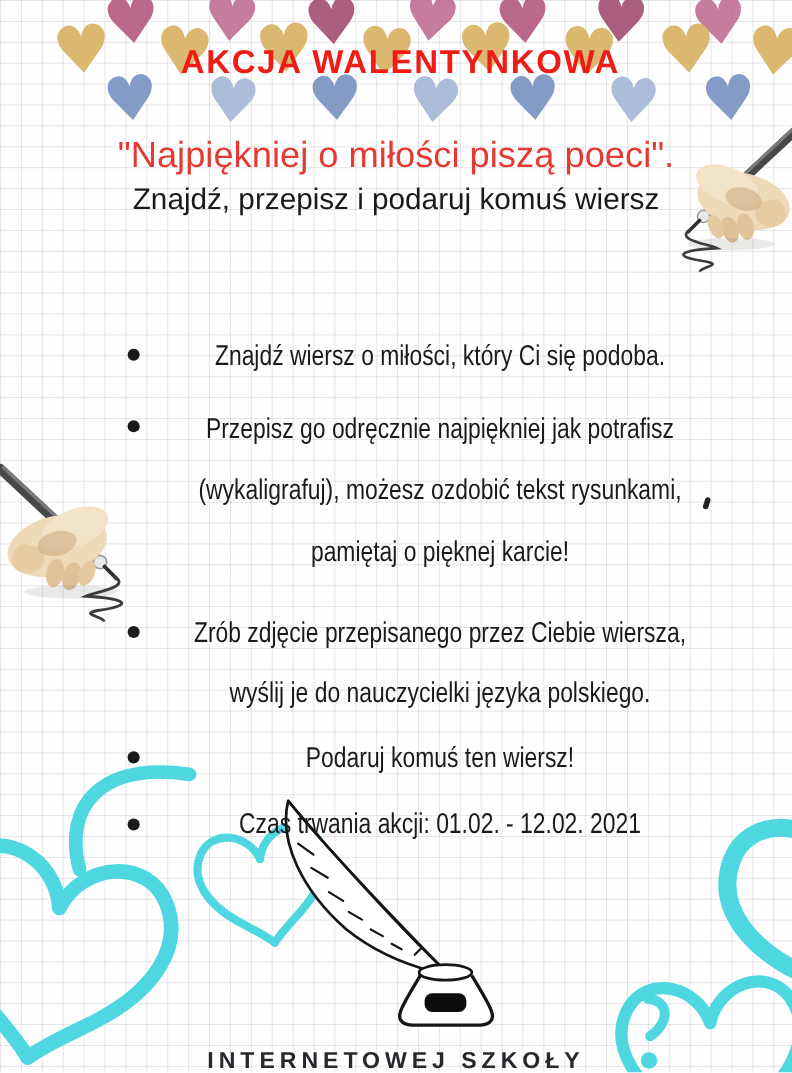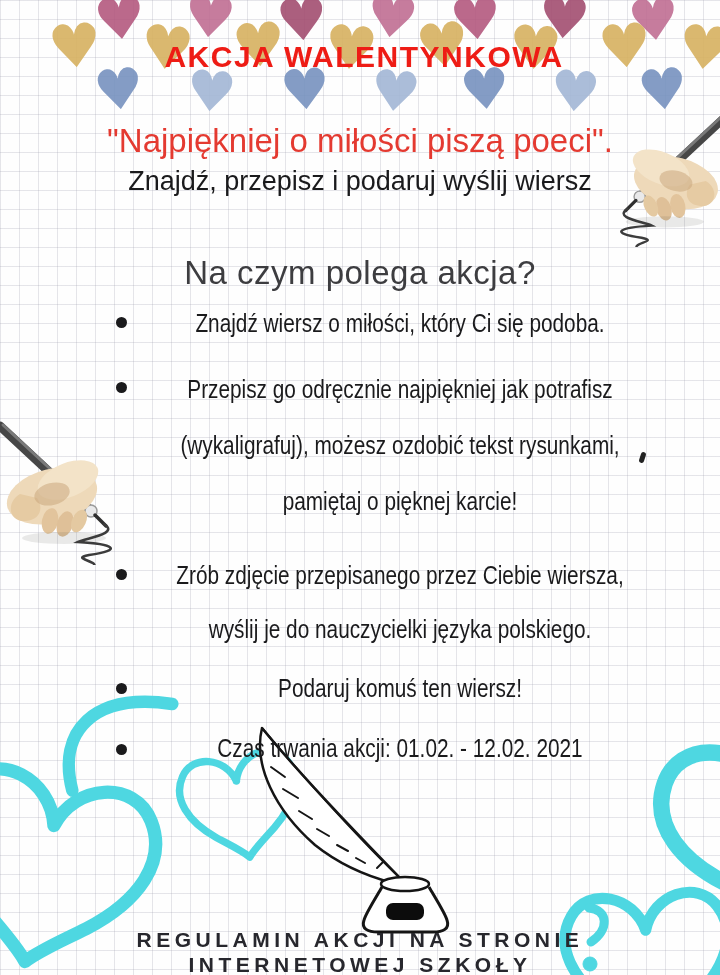--- a/index.html
+++ b/index.html
@@ -81,39 +81,38 @@
   <span class="wh c-b1" style="left:94px;top:62px;font-size:56px;transform:rotate(-6deg)"></span>
   <span class="wh c-b2" style="left:186px;top:64px;font-size:56px;transform:rotate(5deg)"></span>
   <span class="wh c-b1" style="left:280px;top:62px;font-size:56px;transform:rotate(-4deg)"></span>
   <span class="wh c-b2" style="left:370px;top:64px;font-size:56px;transform:rotate(6deg)"></span>
   <span class="wh c-b1" style="left:460px;top:62px;font-size:56px;transform:rotate(-5deg)"></span>
   <span class="wh c-b2" style="left:550px;top:64px;font-size:56px;transform:rotate(4deg)"></span>
   <span class="wh c-b1" style="left:638px;top:62px;font-size:56px;transform:rotate(-6deg)"></span>
 
   <div class="title">AKCJA WALENTYNKOWA</div>
   <div class="quote">"Najpiękniej o miłości piszą poeci".</div>
-  <div class="subtitle">Znajdź, przepisz i podaruj wyślij wiersz</div>
+  <div class="subtitle">Znajdź, przepisz i podaruj komuś wiersz</div>
 
   <svg class="illus" style="left:592px;top:112px;width:140px;height:135px;transform:scaleX(-1);" viewBox="0 0 150 145">
     <line x1="8" y1="6" x2="96" y2="88" stroke="var(--pencil)" stroke-width="9" stroke-linecap="round"></line>
     <line x1="11" y1="5" x2="97" y2="85" stroke="#7a7a7a" stroke-width="3" stroke-linecap="round"></line>
     <circle cx="99" cy="91" r="6" fill="#e9e9ea" stroke="#9a9a9a" stroke-width="1.5"></circle>
     <line x1="103" y1="95" x2="114" y2="106" stroke="#2f2f2f" stroke-width="3.5" stroke-linecap="round"></line>
     <ellipse cx="60" cy="76" rx="46" ry="27" transform="rotate(-14 60 76)" fill="var(--skin)"></ellipse>
     <ellipse cx="76" cy="60" rx="32" ry="17" transform="rotate(-22 76 60)" fill="var(--skin-light)"></ellipse>
     <path d="M28,74 C14,82 16,102 34,101 C48,100 52,88 45,78 Z" fill="#e6cba3"></path>
     <ellipse cx="58" cy="101" rx="8" ry="13" transform="rotate(12 58 101)" fill="var(--skin-dark)"></ellipse>
     <ellipse cx="73" cy="104" rx="8" ry="13" transform="rotate(18 73 104)" fill="#dfc098"></ellipse>
     <ellipse cx="87" cy="101" rx="7" ry="12" transform="rotate(24 87 101)" fill="#e4c9a1"></ellipse>
     <ellipse cx="60" cy="74" rx="18" ry="11" transform="rotate(-14 60 74)" fill="#caa87e" opacity="0.55"></ellipse>
     <ellipse cx="72" cy="118" rx="42" ry="6" fill="#53504b" opacity="0.12"></ellipse>
     <path d="M112,104 C128,114 94,118 86,122 C122,124 132,130 97,135 C76,139 112,141 100,148" fill="none" stroke="#3c3c3c" stroke-width="2.6" stroke-linecap="round"></path>
   </svg>
 
-  <div class="heading">Na czym polega akcja?</div>
 
   <div class="bullet-item">
     <span class="bullet-dot" style="top:317px"></span>
     <p class="bullet-text" style="top:296px">Znajdź wiersz o miłości, który Ci się podoba.</p>
   </div>
   <div class="bullet-item">
     <span class="bullet-dot" style="top:382px"></span>
     <p class="bullet-text" style="top:361px;line-height:56px">Przepisz go odręcznie najpiękniej jak potrafisz (wykaligrafuj), możesz ozdobić tekst rysunkami, pamiętaj o pięknej karcie!</p>
   </div>
   <div class="bullet-item">
@@ -179,16 +178,15 @@
       <line x1="82" y1="120" x2="93" y2="126"></line>
       <line x1="101" y1="133" x2="110" y2="138"></line>
       <line x1="122" y1="143" x2="128" y2="137"></line>
     </g>
     <line x1="150" y1="158" x2="142" y2="178" stroke="#151515" stroke-width="2.5" stroke-linecap="round"></line>
     <path d="M127,162 C120,174 111,188 109,195 C106,204 113,207 123,207 L178,207 C188,207 195,204 192,195 C190,188 181,174 174,162" fill="#ffffff" stroke="#151515" stroke-width="3" stroke-linejoin="round"></path>
     <ellipse cx="150" cy="159" rx="24" ry="7" fill="#ffffff" stroke="#151515" stroke-width="2.5"></ellipse>
     <rect x="131" y="178" width="38" height="17" rx="7" fill="#0c0c0c"></rect>
   </svg>
 
-  <div class="footer-line" style="top:928px">REGULAMIN AKCJI NA STRONIE</div>
   <div class="footer-line" style="top:953px">INTERNETOWEJ SZKOŁY</div>
 
 </div>
 
 </body></html>

